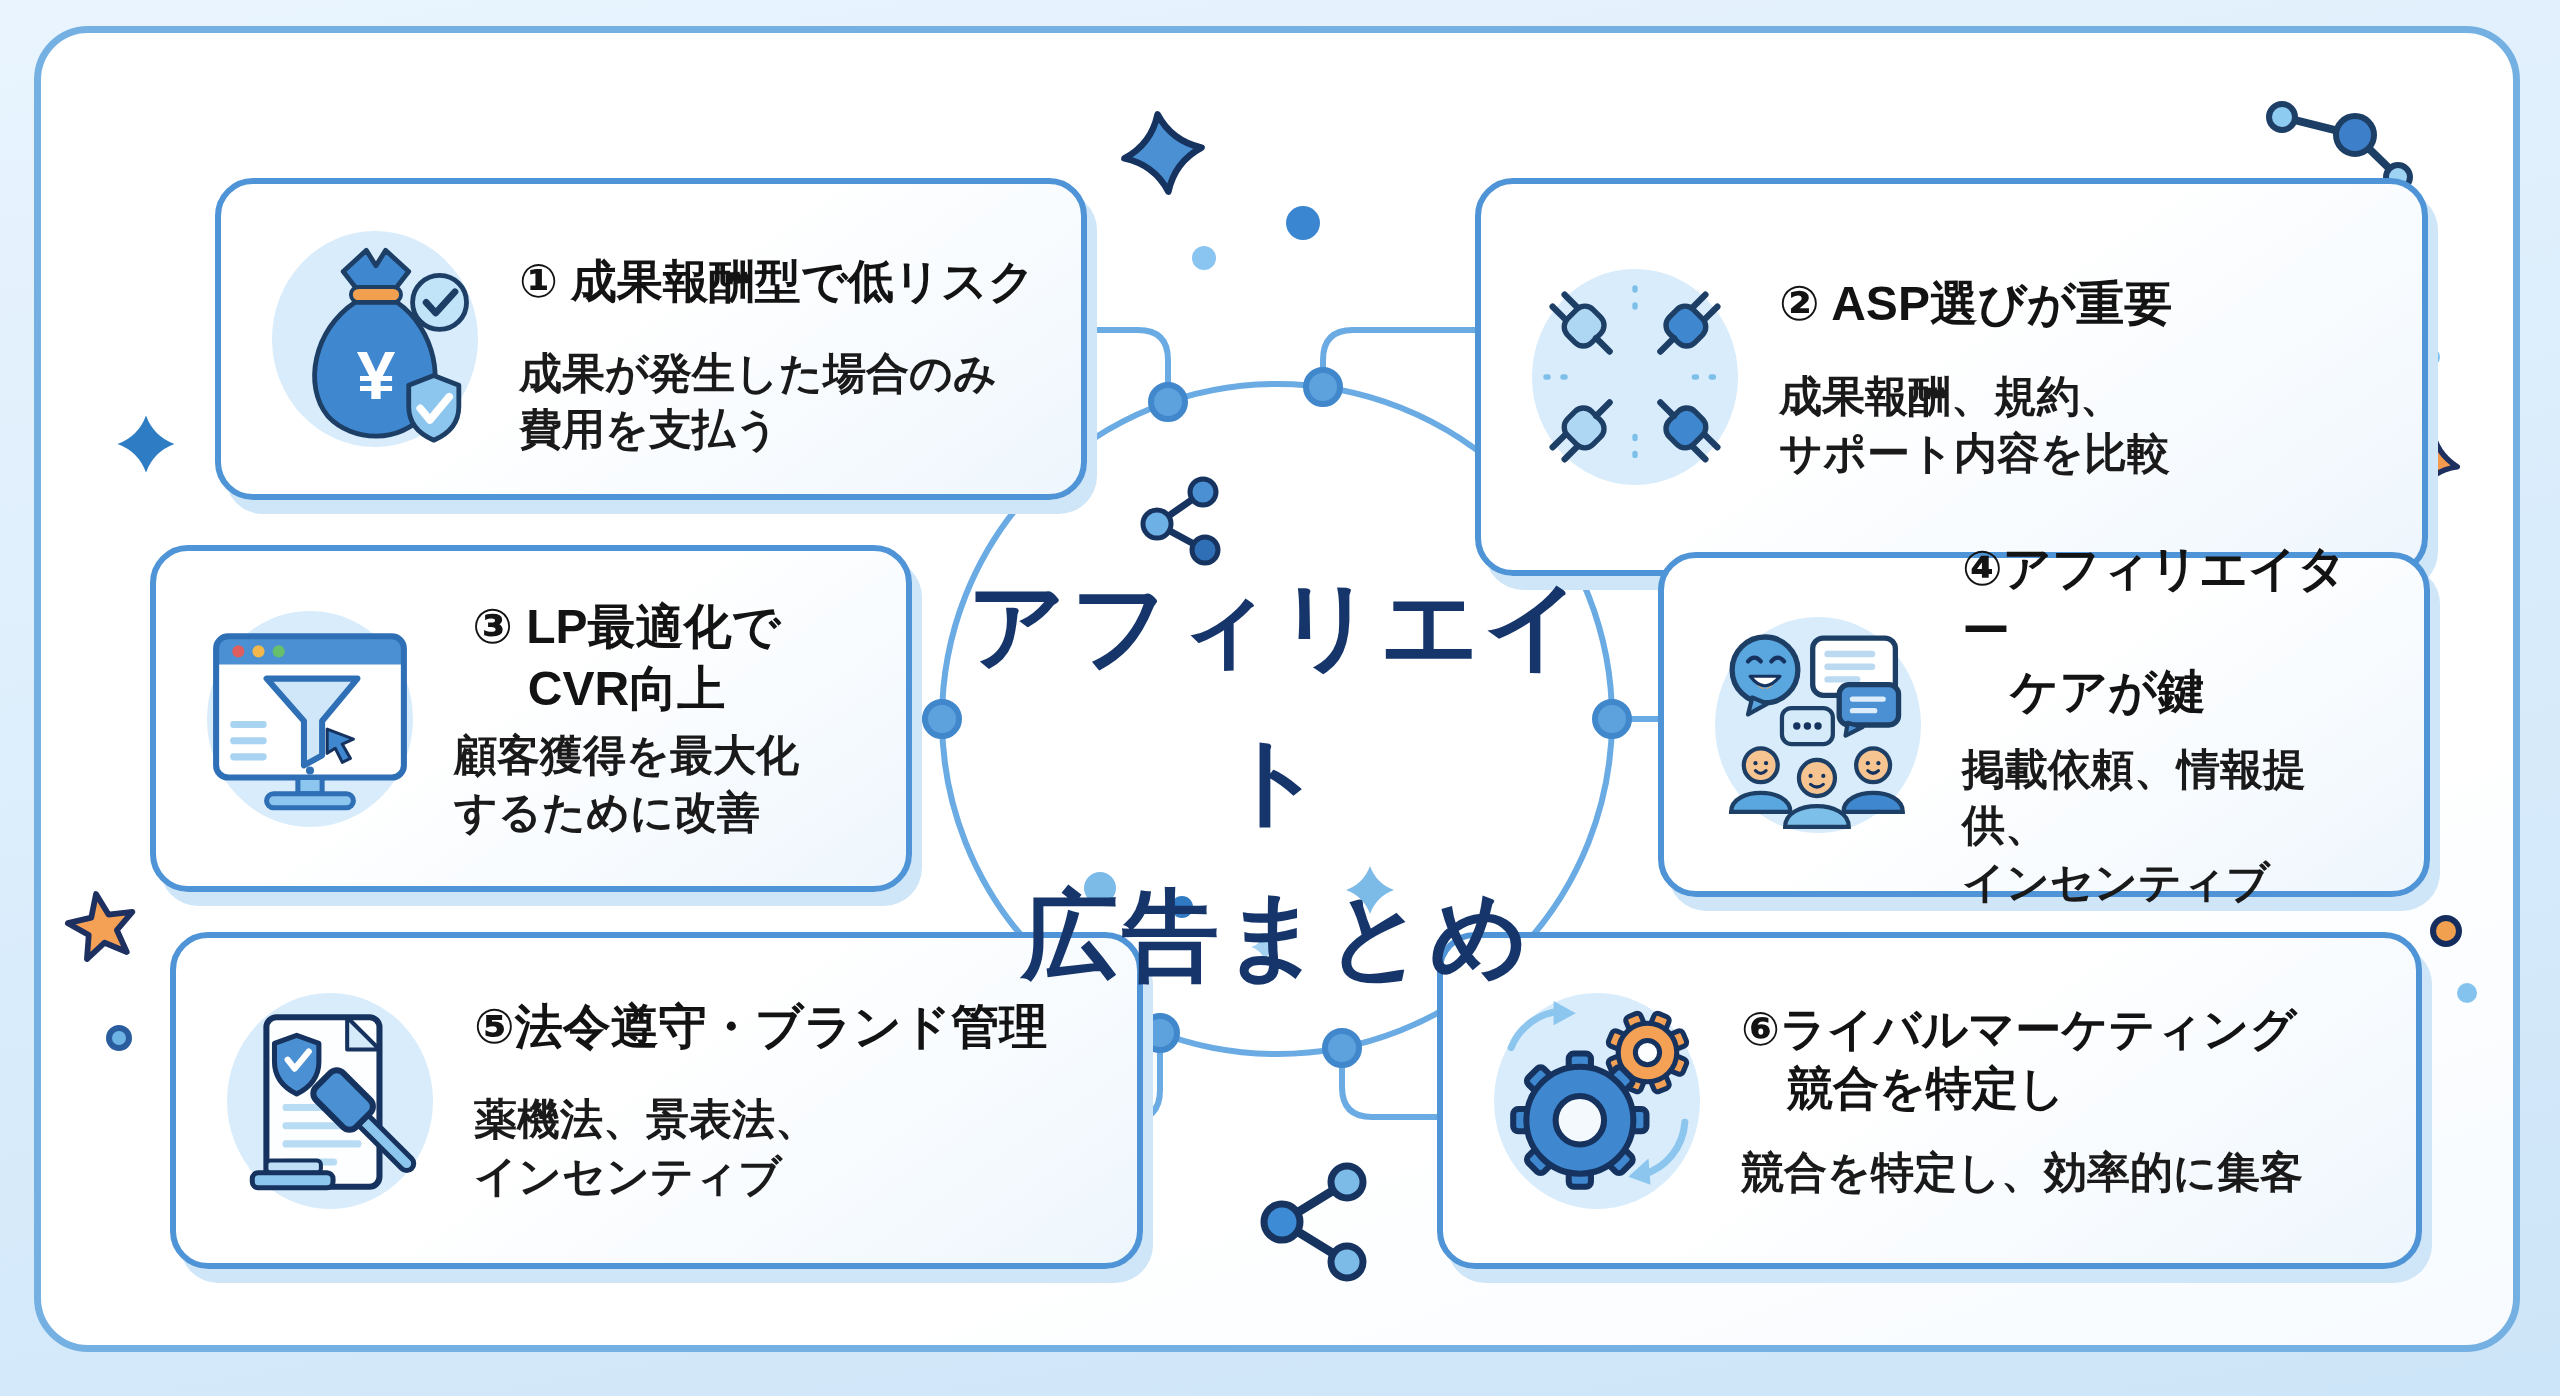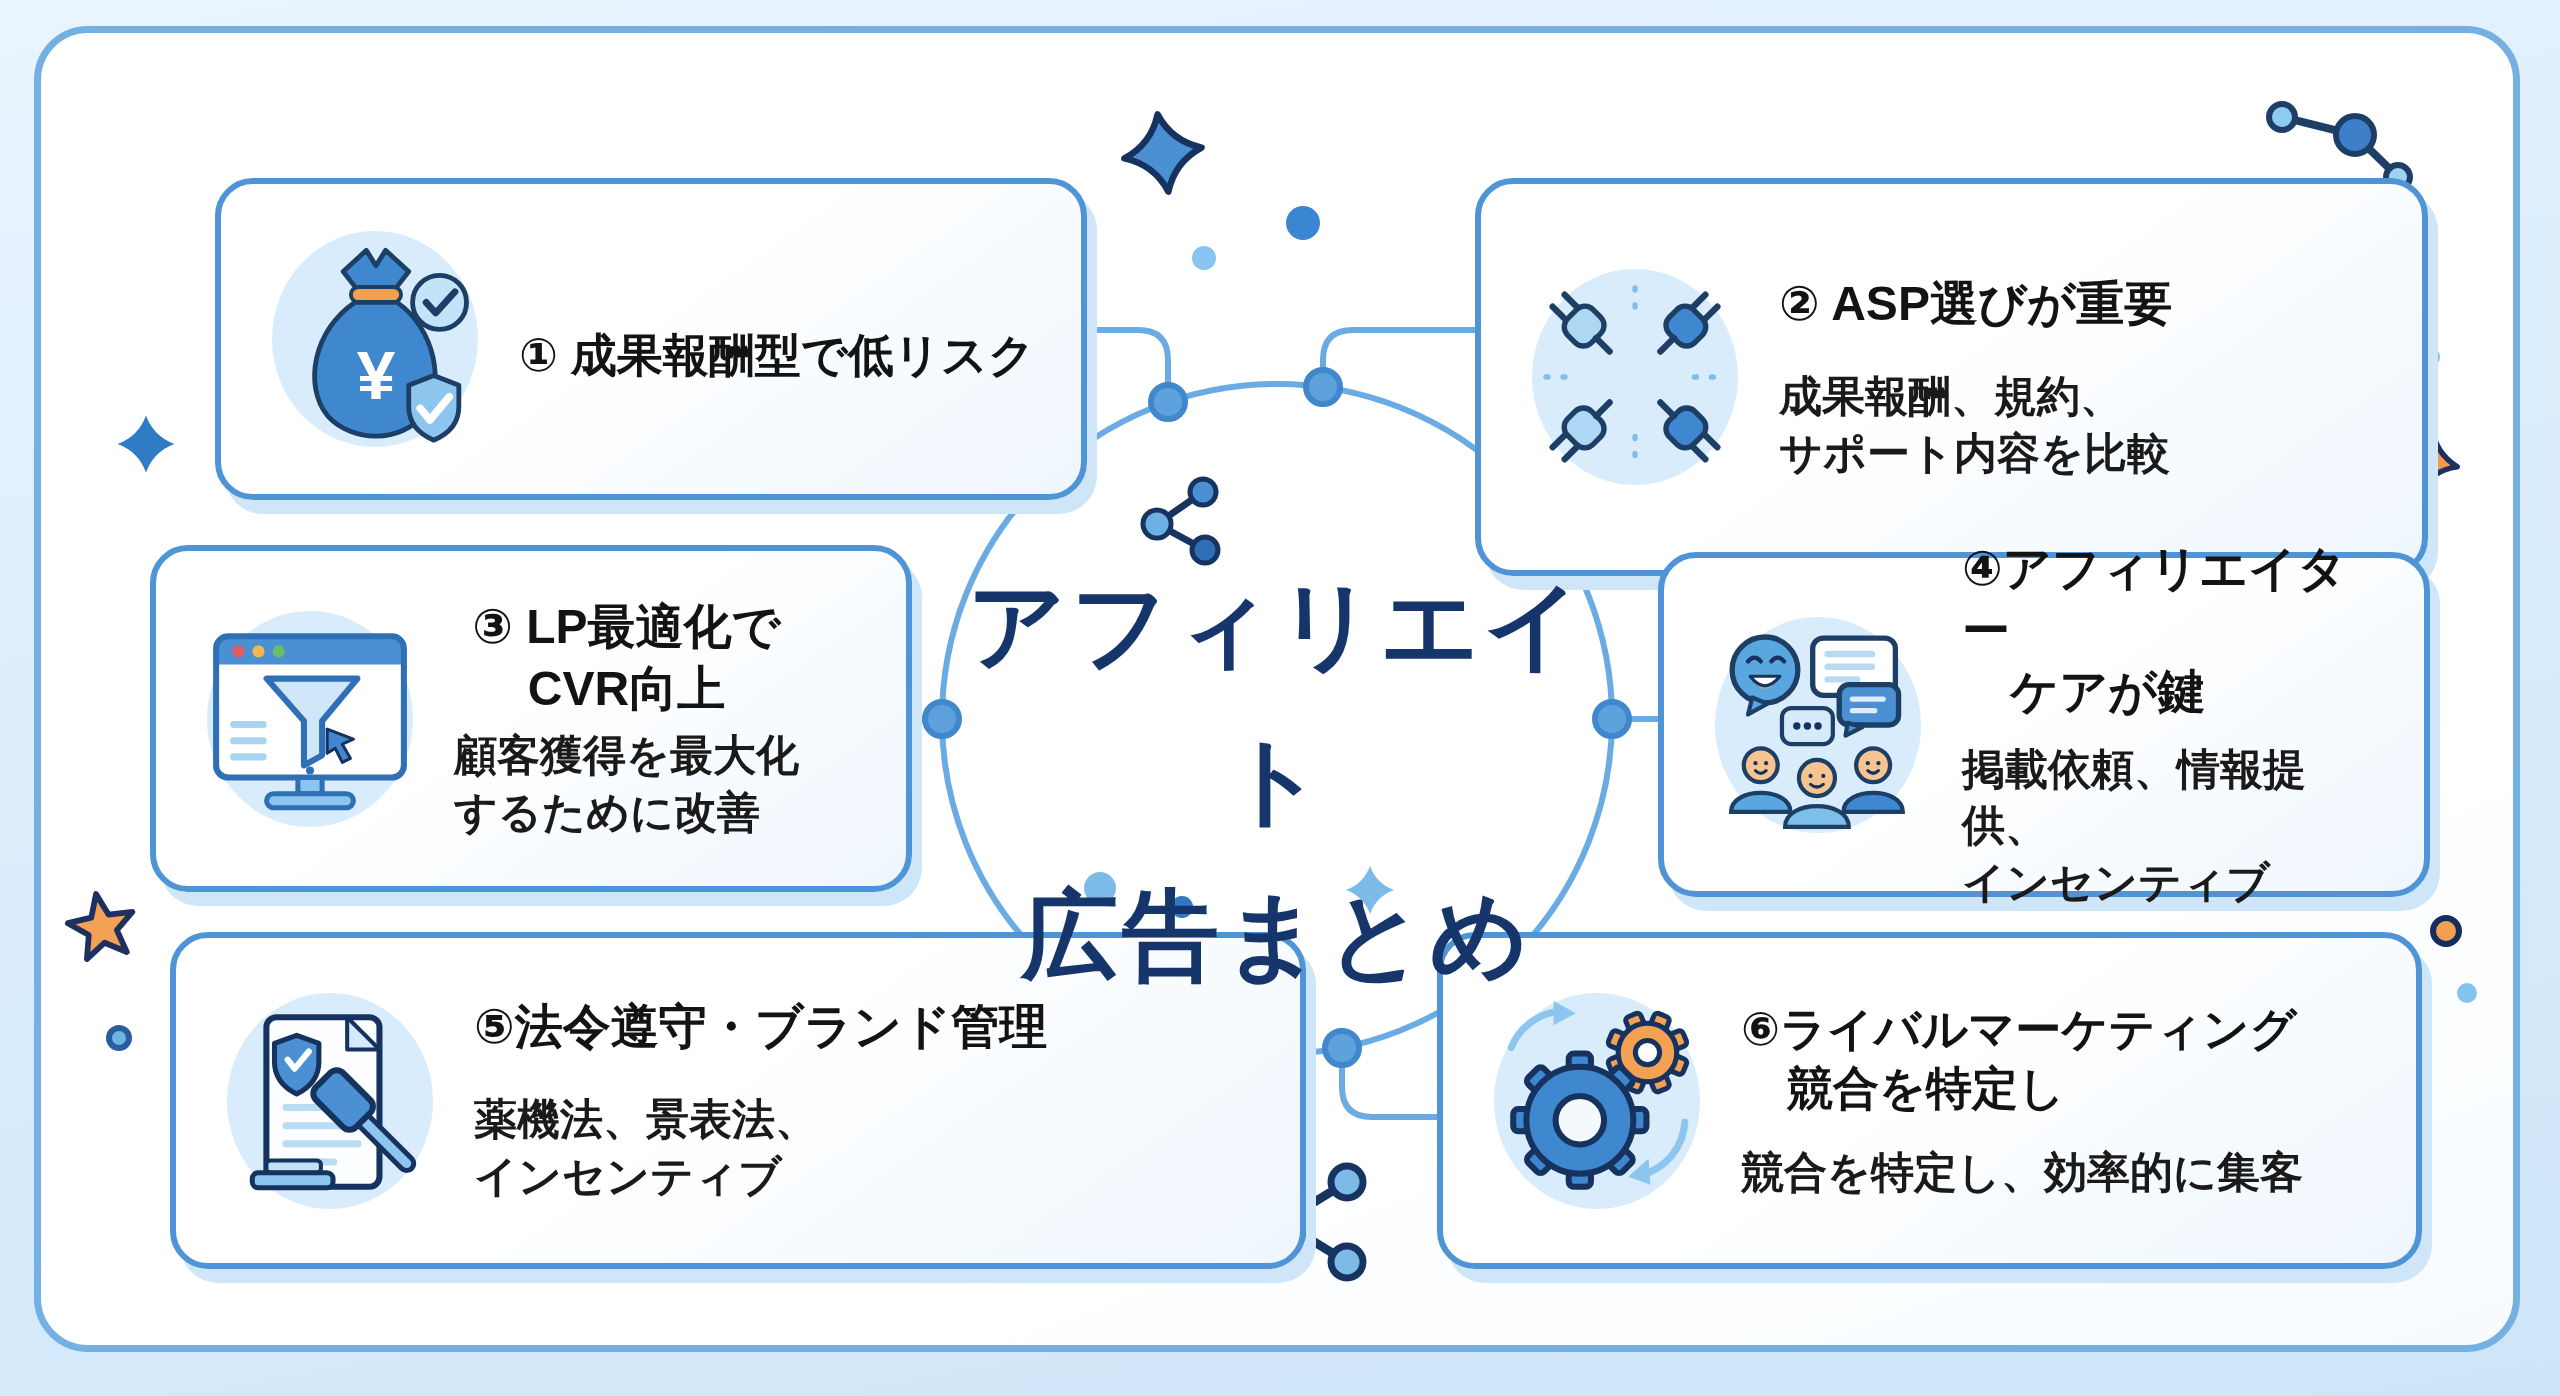--- a/index.html
+++ b/index.html
@@ -12,21 +12,21 @@
   svg.diagram{position:absolute;left:0;top:0;width:2560px;height:1396px;}
   .card{position:absolute;box-sizing:border-box;display:flex;align-items:center;gap:18px;
     padding:0 34px 0 28px;
     background:linear-gradient(145deg,#ffffff 45%,#eef6fd 100%);
     border:6px solid #4e94d6;border-radius:38px;
     box-shadow:10px 14px 0 #cfe6f8;}
   .c1{left:215px;top:178px;width:872px;height:322px;}
   .c2{left:1475px;top:178px;width:953px;height:398px;}
   .c3{left:150px;top:545px;width:762px;height:347px;}
   .c4{left:1658px;top:552px;width:772px;height:345px;}
-  .c5{left:170px;top:932px;width:1136px;height:337px;}
+  .c5{left:170px;top:932px;width:973px;height:337px;}
   .c6{left:1437px;top:932px;width:985px;height:337px;}
   .icon-wrap{position:relative;flex:none;width:252px;height:100%;
     display:flex;align-items:center;justify-content:center;}
   .icon-bg{position:absolute;width:206px;height:216px;border-radius:50%;background:#d8ecfb;}
   svg.icon{position:relative;width:212px;height:212px;}
   .card-text{display:flex;flex-direction:column;min-width:0;}
   .card-title{font-size:48px;font-weight:800;color:#131313;line-height:1.28;white-space:pre-line;}
   .card-desc{font-size:43px;font-weight:700;color:#1a1a1a;line-height:1.32;white-space:pre-line;margin-top:34px;}
   .c1 .card-title{font-size:46px;margin-top:32px;}
   .c3 .card-title{text-align:center;}
@@ -119,20 +119,22 @@
         <path d="M84,72 C42,100 30,158 56,190 C82,218 132,218 156,188 C178,158 168,100 128,72 Z" fill="#3f87cf" stroke="#1d3f66" stroke-width="5"></path>
         <text x="106" y="172" font-size="72" font-weight="bold" fill="#ffffff" text-anchor="middle">¥</text>
         <circle cx="172" cy="72" r="28" fill="#c2e4f8" stroke="#1d3f66" stroke-width="5"></circle>
         <path d="M158,72 l10,11 l20,-22" fill="none" stroke="#1d3f66" stroke-width="7" stroke-linecap="round" stroke-linejoin="round"></path>
         <path d="M166,148 l26,10 v22 c0,19 -12,29 -26,35 c-14,-6 -26,-16 -26,-35 v-22 Z" fill="#8cc6ee" stroke="#1d3f66" stroke-width="5" stroke-linejoin="round"></path>
         <path d="M152,182 l10,12 l20,-24" fill="none" stroke="#ffffff" stroke-width="8" stroke-linecap="round" stroke-linejoin="round"></path>
       </svg>
     </div>
     <div class="card-text">
       <div class="card-title">① 成果報酬型で低リスク</div>
+      <div class="card-desc">成果が発生した場合のみ
+費用を支払う</div>
     </div>
   </div>
 
   <div class="card c2">
     <div class="icon-wrap">
       <div class="icon-bg"></div>
       <svg class="icon" viewBox="0 0 200 200">
         <g stroke="#7cbfe9" stroke-width="5" stroke-linecap="round" stroke-dasharray="2,14">
           <line x1="100" y1="16" x2="100" y2="44"></line>
             <line x1="100" y1="156" x2="100" y2="184"></line>

